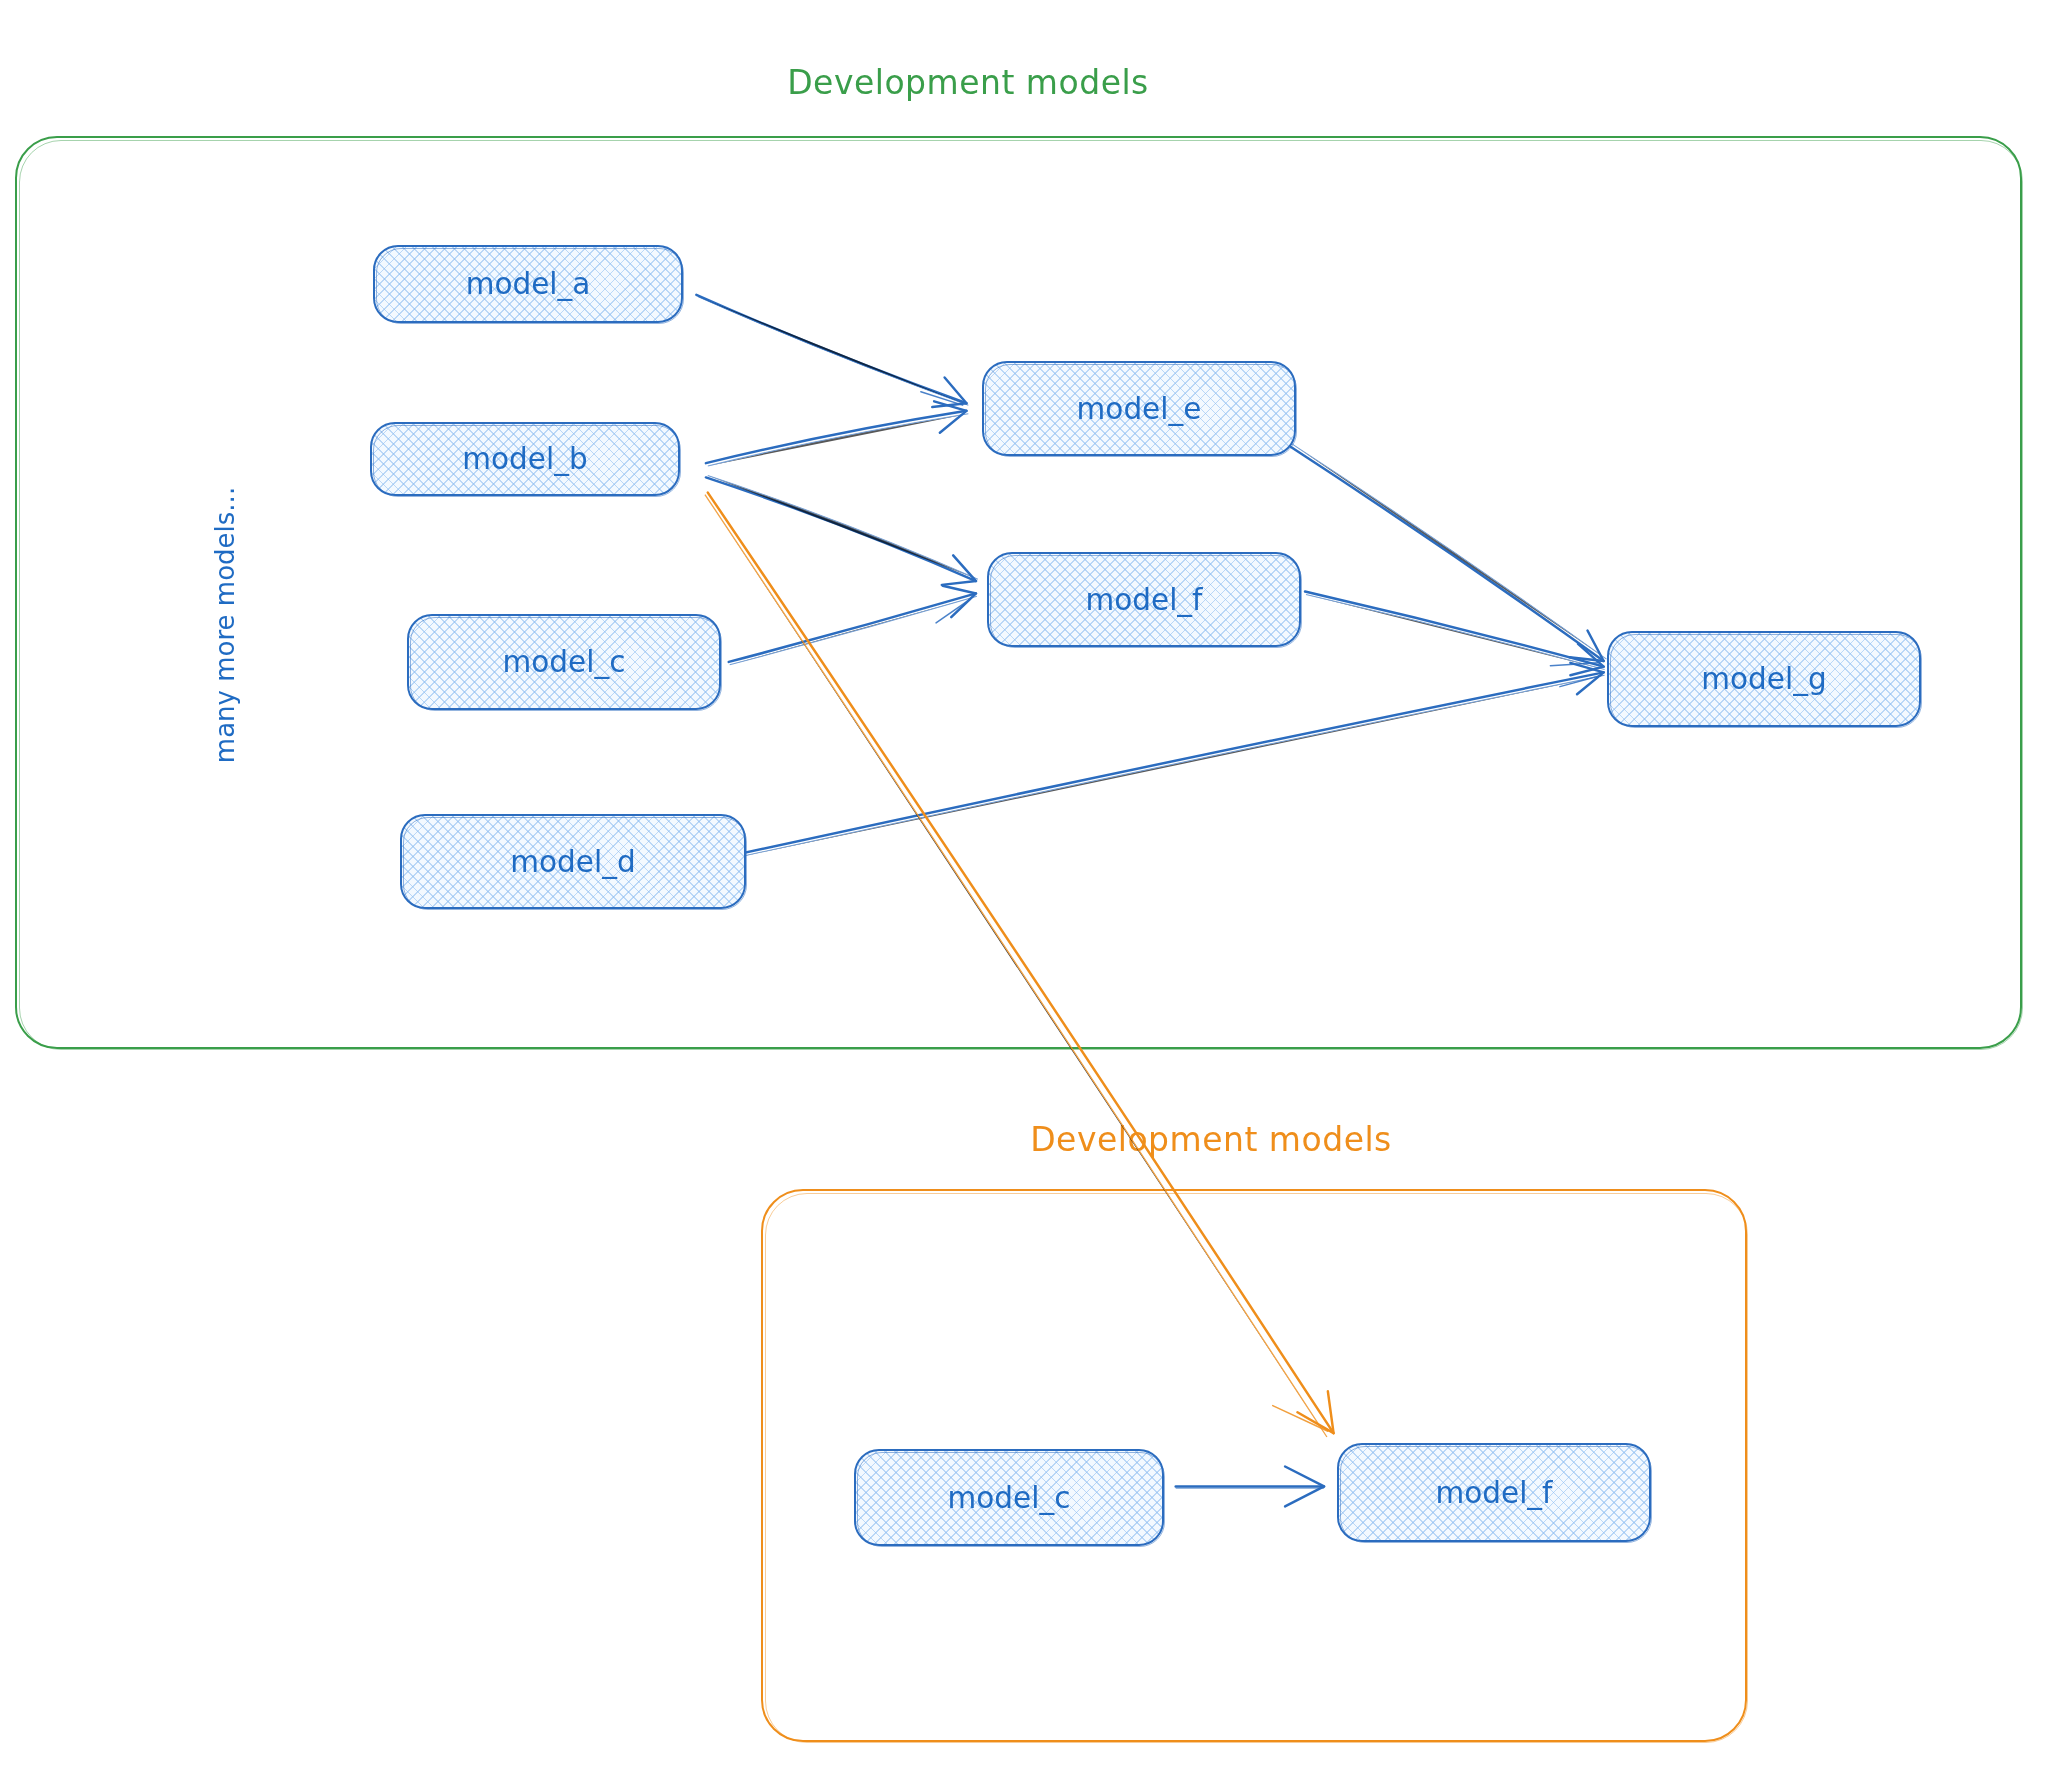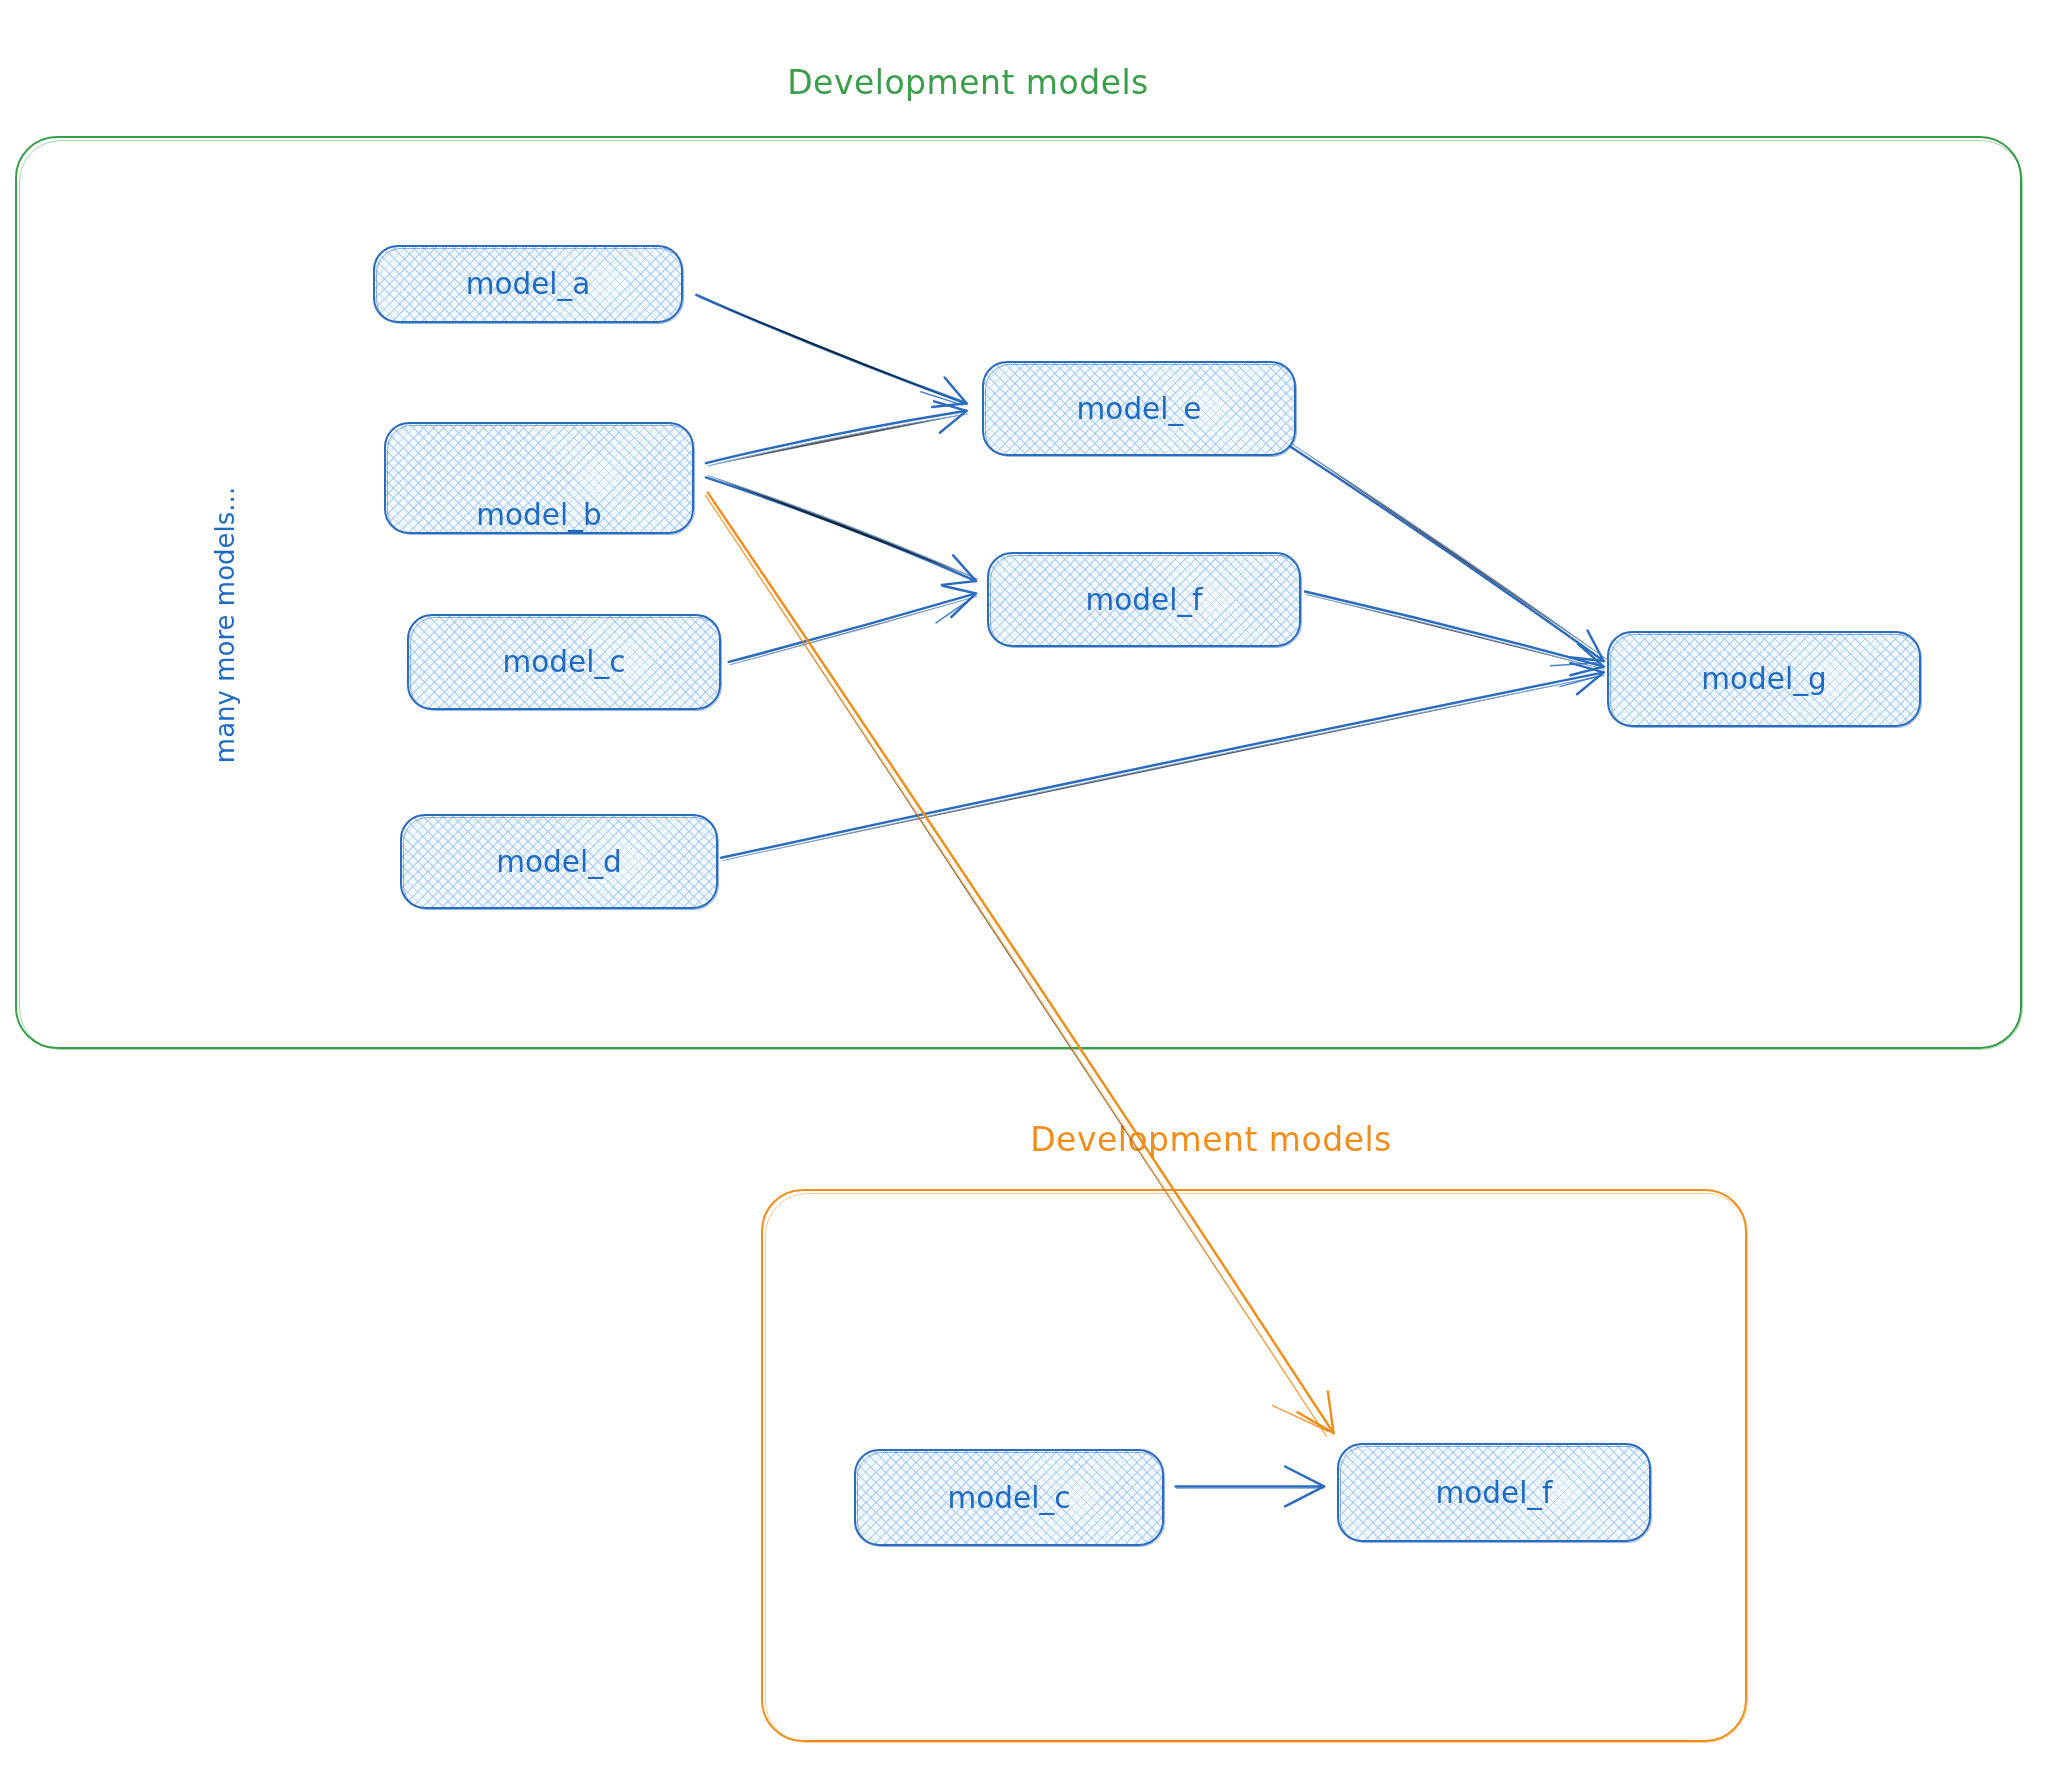--- a/index.html
+++ b/index.html
@@ -157,27 +157,27 @@
     <g class="blue">
       <path class="shaft" d="M1236 1563 L1392 1563"></path>
       <path class="ghost" d="M1236 1563 L1392 1563" transform="translate(0,2)"></path>
       <path class="head" d="M1351 1542 L1392 1563 L1351 1584"></path>
     </g>
   </svg>
 
   <div class="node" style="left:373px;top:245px;width:310px;height:78px;">
     <span>model_a</span>
   </div>
-  <div class="node" style="left:384px;top:422px;width:310px;height:112px;align-items:flex-end;">
+  <div class="node" style="left:370px;top:422px;width:310px;height:74px;">
     <span>model_b</span>
   </div>
   <div class="node" style="left:407px;top:614px;width:314px;height:96px;">
     <span>model_c</span>
   </div>
-  <div class="node" style="left:400px;top:814px;width:318px;height:95px;">
+  <div class="node" style="left:400px;top:814px;width:346px;height:95px;">
     <span>model_d</span>
   </div>
   <div class="node" style="left:982px;top:361px;width:314px;height:95px;">
     <span>model_e</span>
   </div>
   <div class="node" style="left:987px;top:552px;width:314px;height:95px;">
     <span>model_f</span>
   </div>
   <div class="node" style="left:1607px;top:631px;width:314px;height:96px;">
     <span>model_g</span>

